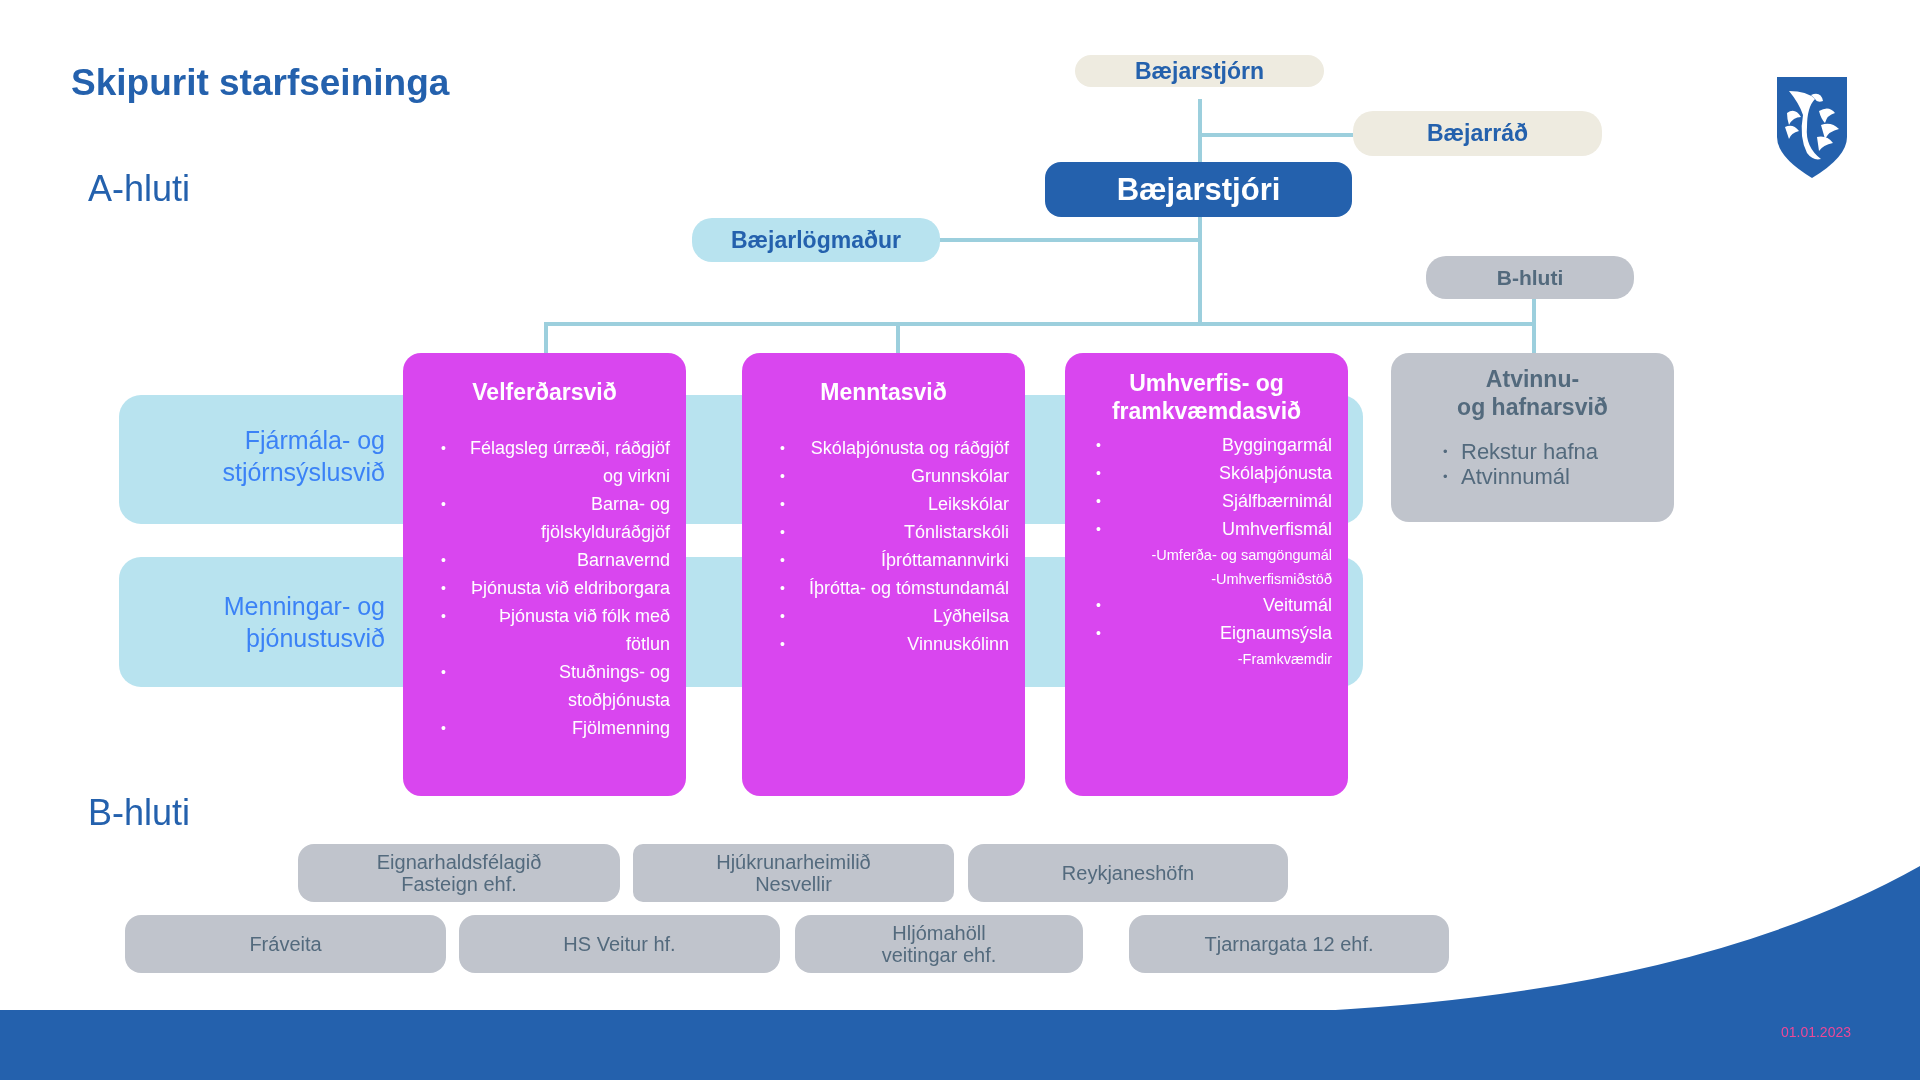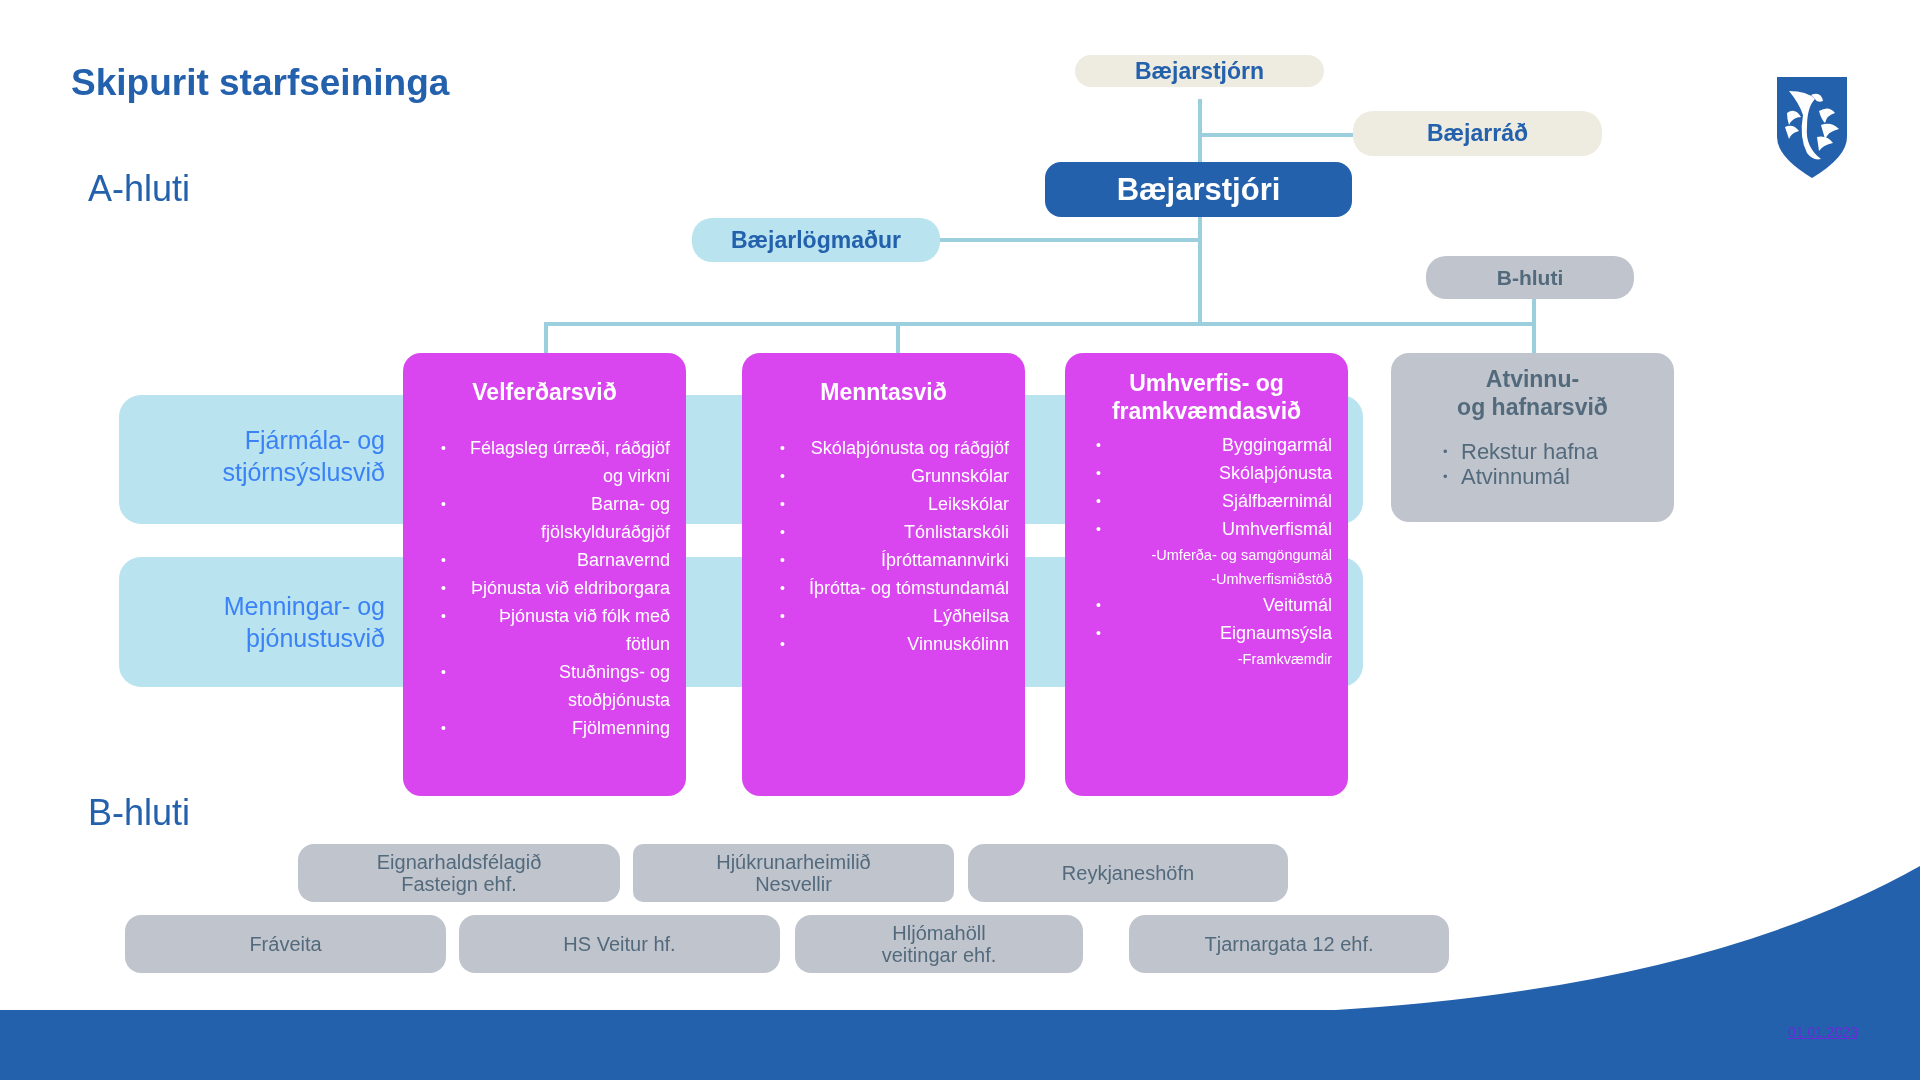--- a/index.html
+++ b/index.html
@@ -24,21 +24,21 @@
   .col li::before { content:"•"; position:absolute; left:-18px; font-size:14px; }
   .col .sub { font-size:14.5px; line-height:24px; margin-left:-4px; }
   .gray-col { background:#c0c4cc; border-radius:18px; color:#536a7d; }
   .gray-col h3 { margin:0; font-size:23px; font-weight:bold; text-align:center; line-height:28px; }
   .gray-col ul { margin:0; padding:0 0 0 70px; list-style:none; }
   .gray-col li { font-size:22px; line-height:25px; position:relative; }
   .gray-col li::before { content:"•"; position:absolute; left:-18px; font-size:13px; }
   .b-box { background:#c0c4cc; color:#536a7d; border-radius:16px; display:flex; align-items:center;
            justify-content:center; text-align:center; font-size:20px; line-height:22px; }
   .footer { left:0; top:1010px; width:1920px; height:70px; background:#2461ad; }
-  .date { right:62px; top:1024px; color:#6d28d9; font-size:14px;text-decoration:underline; }
+  .date { right:69px; top:1024px; color:#ec4899; font-size:14px; }
 </style>
 </head>
 <body>
 
 <div class="abs title">Skipurit starfseininga</div>
 <div class="abs section-label" style="left:88px;top:168px;">A-hluti</div>
 <div class="abs section-label" style="left:88px;top:792px;">B-hluti</div>
 
 <div class="abs" style="left:1777px;top:77px;width:70px;height:101px;">
   <svg width="70" height="101" viewBox="0 0 70 101">

